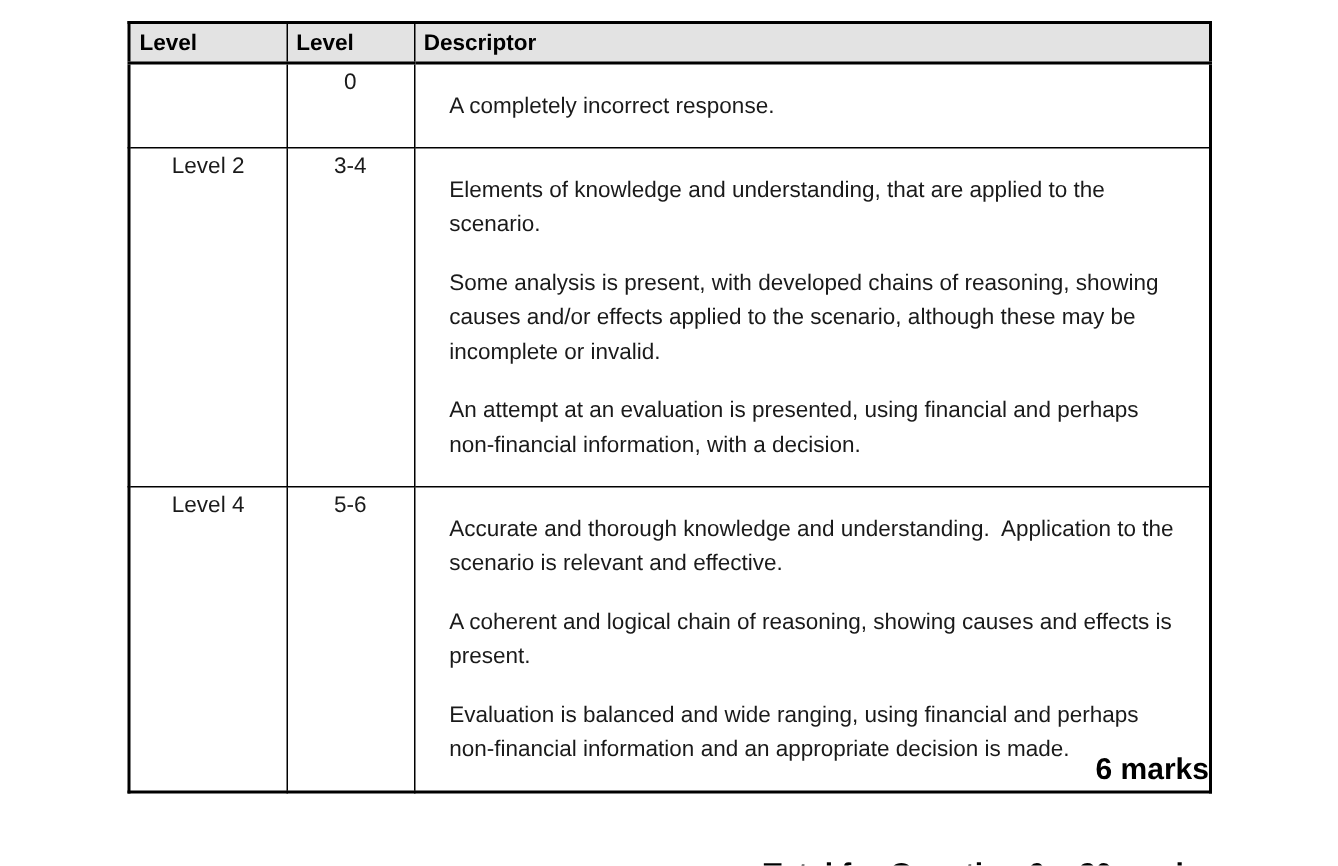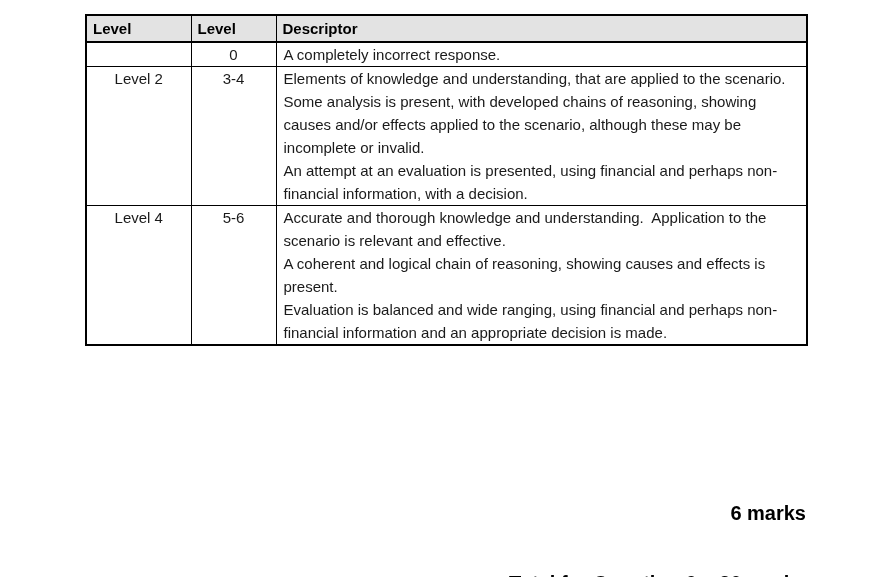--- a/index.html
+++ b/index.html
@@ -40,21 +40,21 @@
     color:#000;
   }
   td{
     vertical-align:top;
     font-size:15px;
     line-height:23px;
     padding:0;
   }
   td.c-level, td.c-mark{text-align:center;}
   td.c-desc p{
-    margin:0;
+    margin:16px;
     padding:0 7px;
     white-space:pre-wrap;
   }
   tr.r-zero td{height:23px;}
   .footer-line{
     position:absolute;
     right:86px;
     font-weight:bold;
     font-size:20px;
     color:#000;

